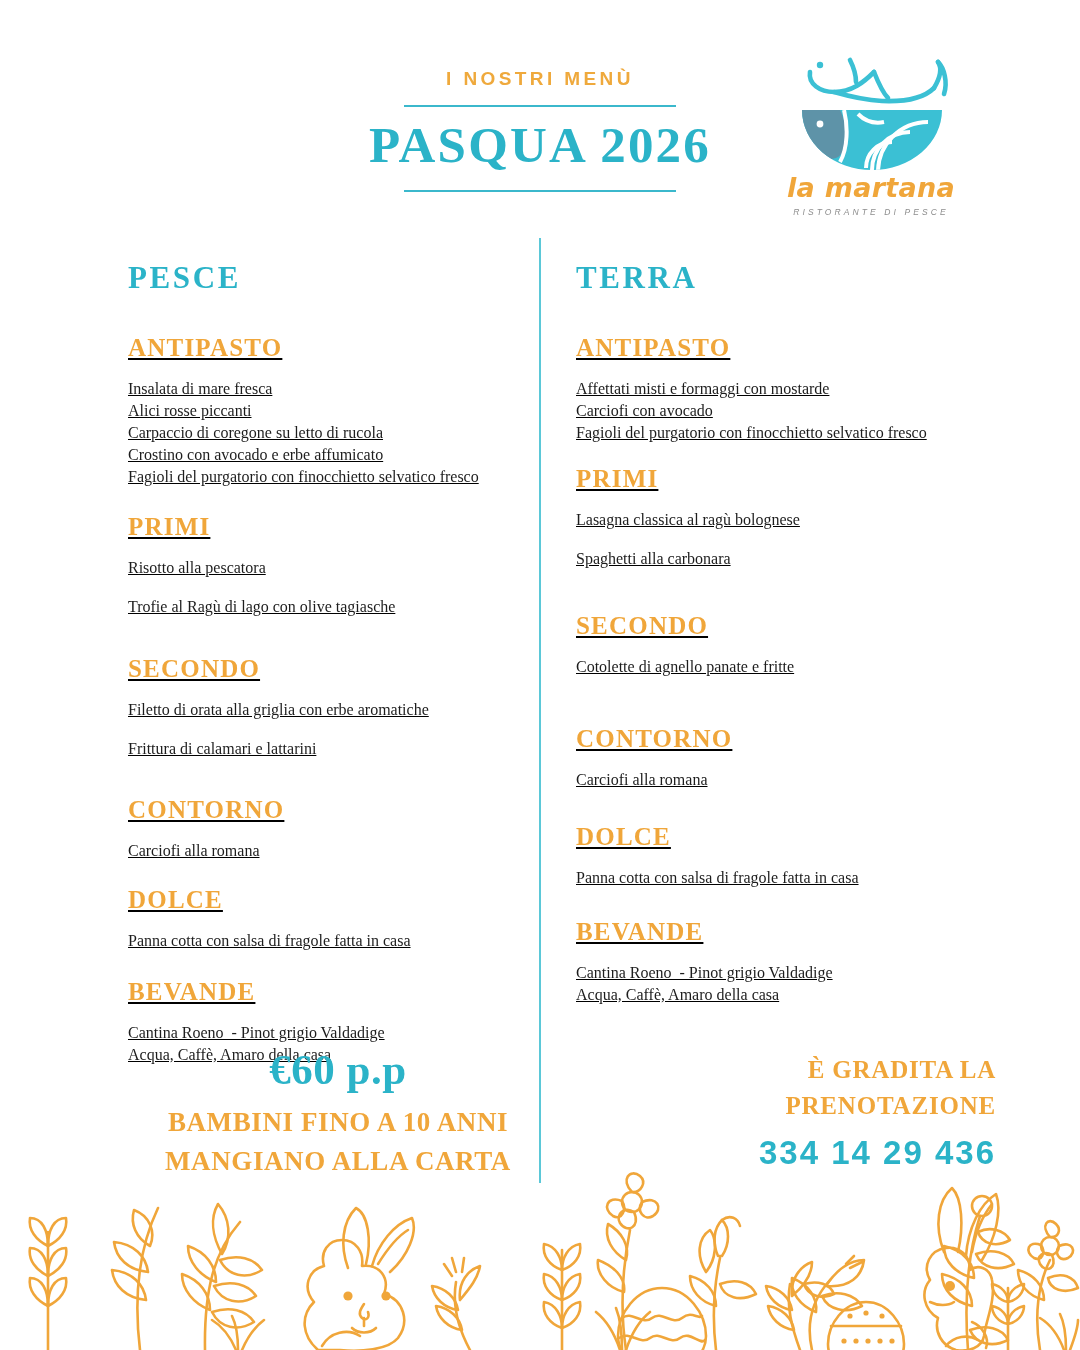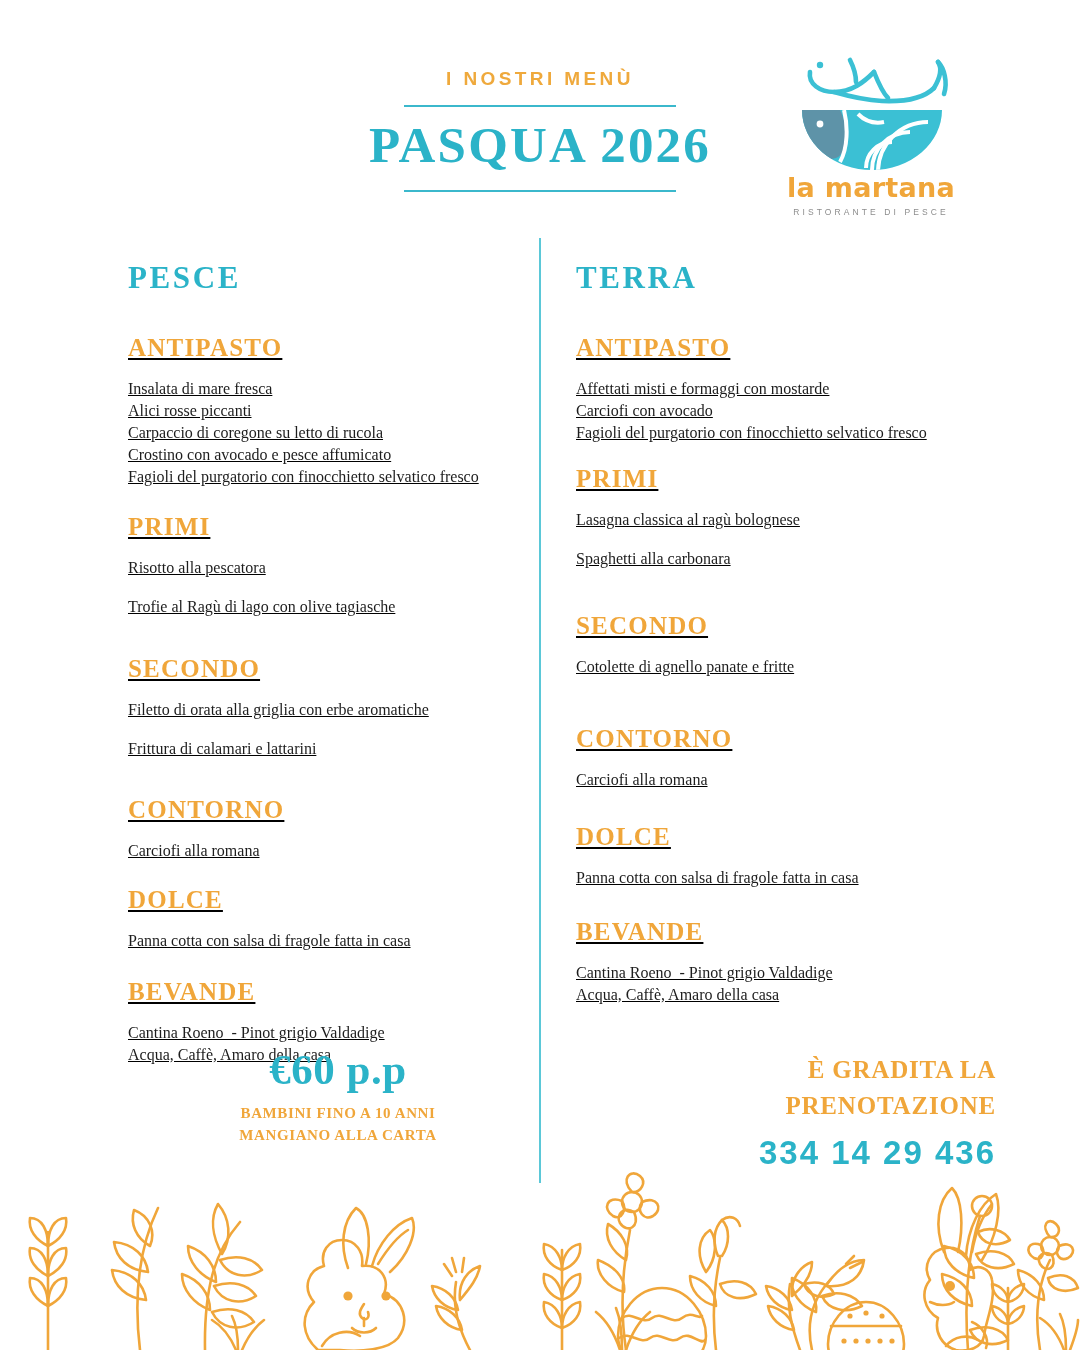--- a/index.html
+++ b/index.html
@@ -61,20 +61,21 @@
     margin-top: 12px;
   }
 
   
   .logo {
     position: absolute;
     left: 778px;
     top: 52px;
     width: 186px;
     height: 165px;
+    font-style: italic;
   }
   .logo-mark {
     position: relative;
     width: 186px;
     height: 120px;
   }
   .logo-arabic {
     position: absolute;
     left: 0; top: 0;
     width: 186px;
@@ -184,21 +185,21 @@
     font-family: "Liberation Serif", serif;
     font-weight: bold;
     font-size: 43px;
     color: #2BB3C8;
     line-height: 1.05;
     letter-spacing: 0.5px;
   }
   .price-note {
     font-family: "Liberation Serif", serif;
     font-weight: bold;
-    font-size: 15px;
+    font-size: 27px;
     color: #F0A63A;
     letter-spacing: 0.6px;
     line-height: 1.45;
     margin-top: 11px;
   }
 
   .reserve-block {
     position: absolute;
     left: 576px;
     top: 1052px;
@@ -288,21 +289,21 @@
 
   <div class="col col-left">
     <div class="col-title">PESCE</div>
     <div>
         <div class="section sec-antipasto">
           <div class="section-heading">ANTIPASTO</div>
           <div class="items tight">
             <div class="item">Insalata di mare fresca</div>
             <div class="item">Alici rosse piccanti</div>
             <div class="item">Carpaccio di coregone su letto di rucola</div>
-            <div class="item">Crostino con avocado e pesce affumicato</div>
+            <div class="item">Crostino con avocado e erbe affumicato</div>
             <div class="item">Fagioli del purgatorio con finocchietto selvatico fresco</div>
           </div>
         </div>
         <div class="section sec-primi">
           <div class="section-heading">PRIMI</div>
           <div class="items loose">
             <div class="item">Risotto alla pescatora</div>
             <div class="item">Trofie al Ragù di lago con olive tagiasche</div>
           </div>
         </div>

